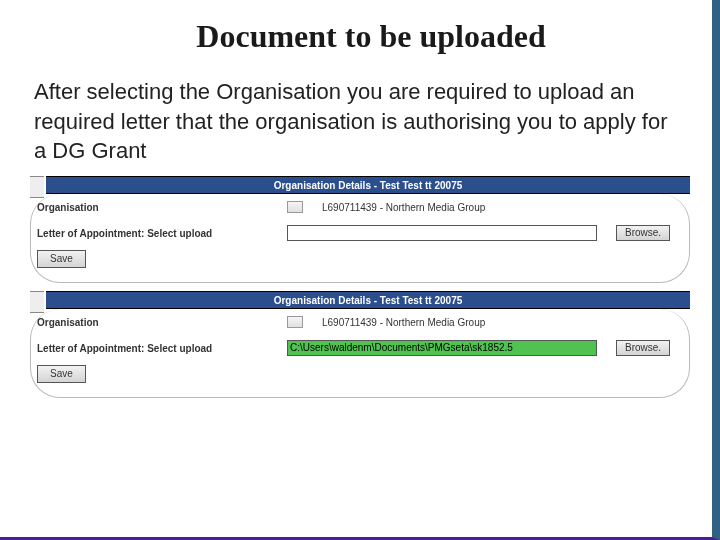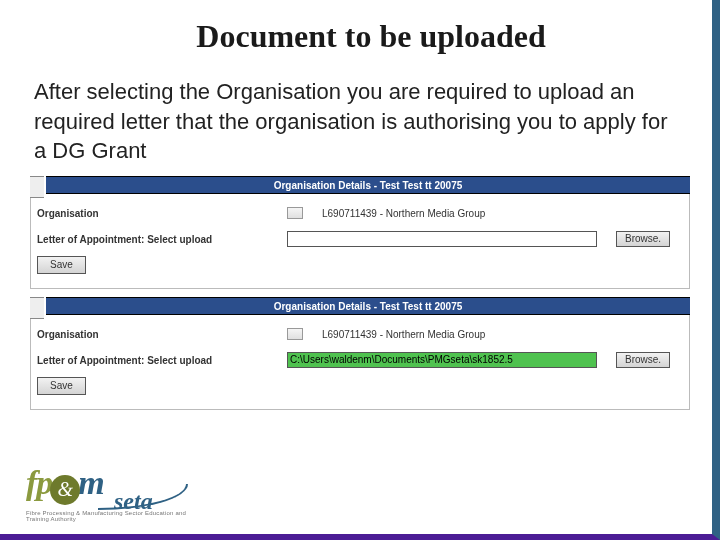--- a/index.html
+++ b/index.html
@@ -3,21 +3,21 @@
 <meta charset="utf-8">
 <style>
   * { box-sizing: border-box; margin: 0; padding: 0; }
   html, body { width: 720px; height: 540px; background: #fff; font-family: Arial, Helvetica, sans-serif; color: #222; }
   .slide {
     position: relative;
     width: 720px;
     height: 540px;
     padding: 18px 30px 0 30px;
     border-right: 8px solid #2f6184;
-    border-bottom: 6px solid #4c1d95;
+    border-bottom: 3px solid #4c1d95;
   }
   .title {
     font-family: Georgia, "Times New Roman", serif;
     font-weight: 700;
     font-size: 32px;
     text-align: center;
     color: #1a1a1a;
     margin-bottom: 22px;
     margin-left: 40px;
     margin-right: 10px;
@@ -53,24 +53,25 @@
     left: -16px; top: -1px;
     width: 14px; height: 20px;
     background: #eee;
     border-top: 1px solid #888;
     border-bottom: 1px solid #888;
   }
   .shot .panel {
     border-left: 1px solid #bbb;
     border-right: 1px solid #bbb;
     border-bottom: 1px solid #bbb;
-    padding: 10px 6px 6px 6px;
+    padding: 4px 6px 6px 6px;
     background: #fff;
     font-size: 10px;
     color: #333;
+    border-radius: 30px;
   }
   .row { display: flex; align-items: center; margin-bottom: 8px; min-height: 18px; }
   .label { width: 250px; font-weight: bold; font-size: 10px; color: #333; }
   .val { display: flex; align-items: center; gap: 19px; font-size: 10px; }
   .flagbox {
     width: 16px; height: 12px;
     border: 1px solid #999;
     background: linear-gradient(to bottom, #f5f5f5, #e0e0e0);
     display: inline-block;
   }
@@ -201,20 +202,14 @@
           <span class="file-input filled">C:\Users\waldenm\Documents\PMGseta\sk1852.5</span>
           <span class="browse-btn">Browse.</span>
         </div>
       </div>
       <div class="row">
         <span class="save-btn">Save</span>
       </div>
     </div>
   </div>
 
-  <div class="logo">
-    <span class="fp">fp</span><span class="amp-circle">&amp;</span><span class="fp m">m</span>
-    <span class="swoosh"></span>
-    <span class="seta">seta</span>
-    <span class="tag">Fibre Processing &amp; Manufacturing Sector Education and Training Authority</span>
-  </div>
 
 </div>
 
 </body></html>

